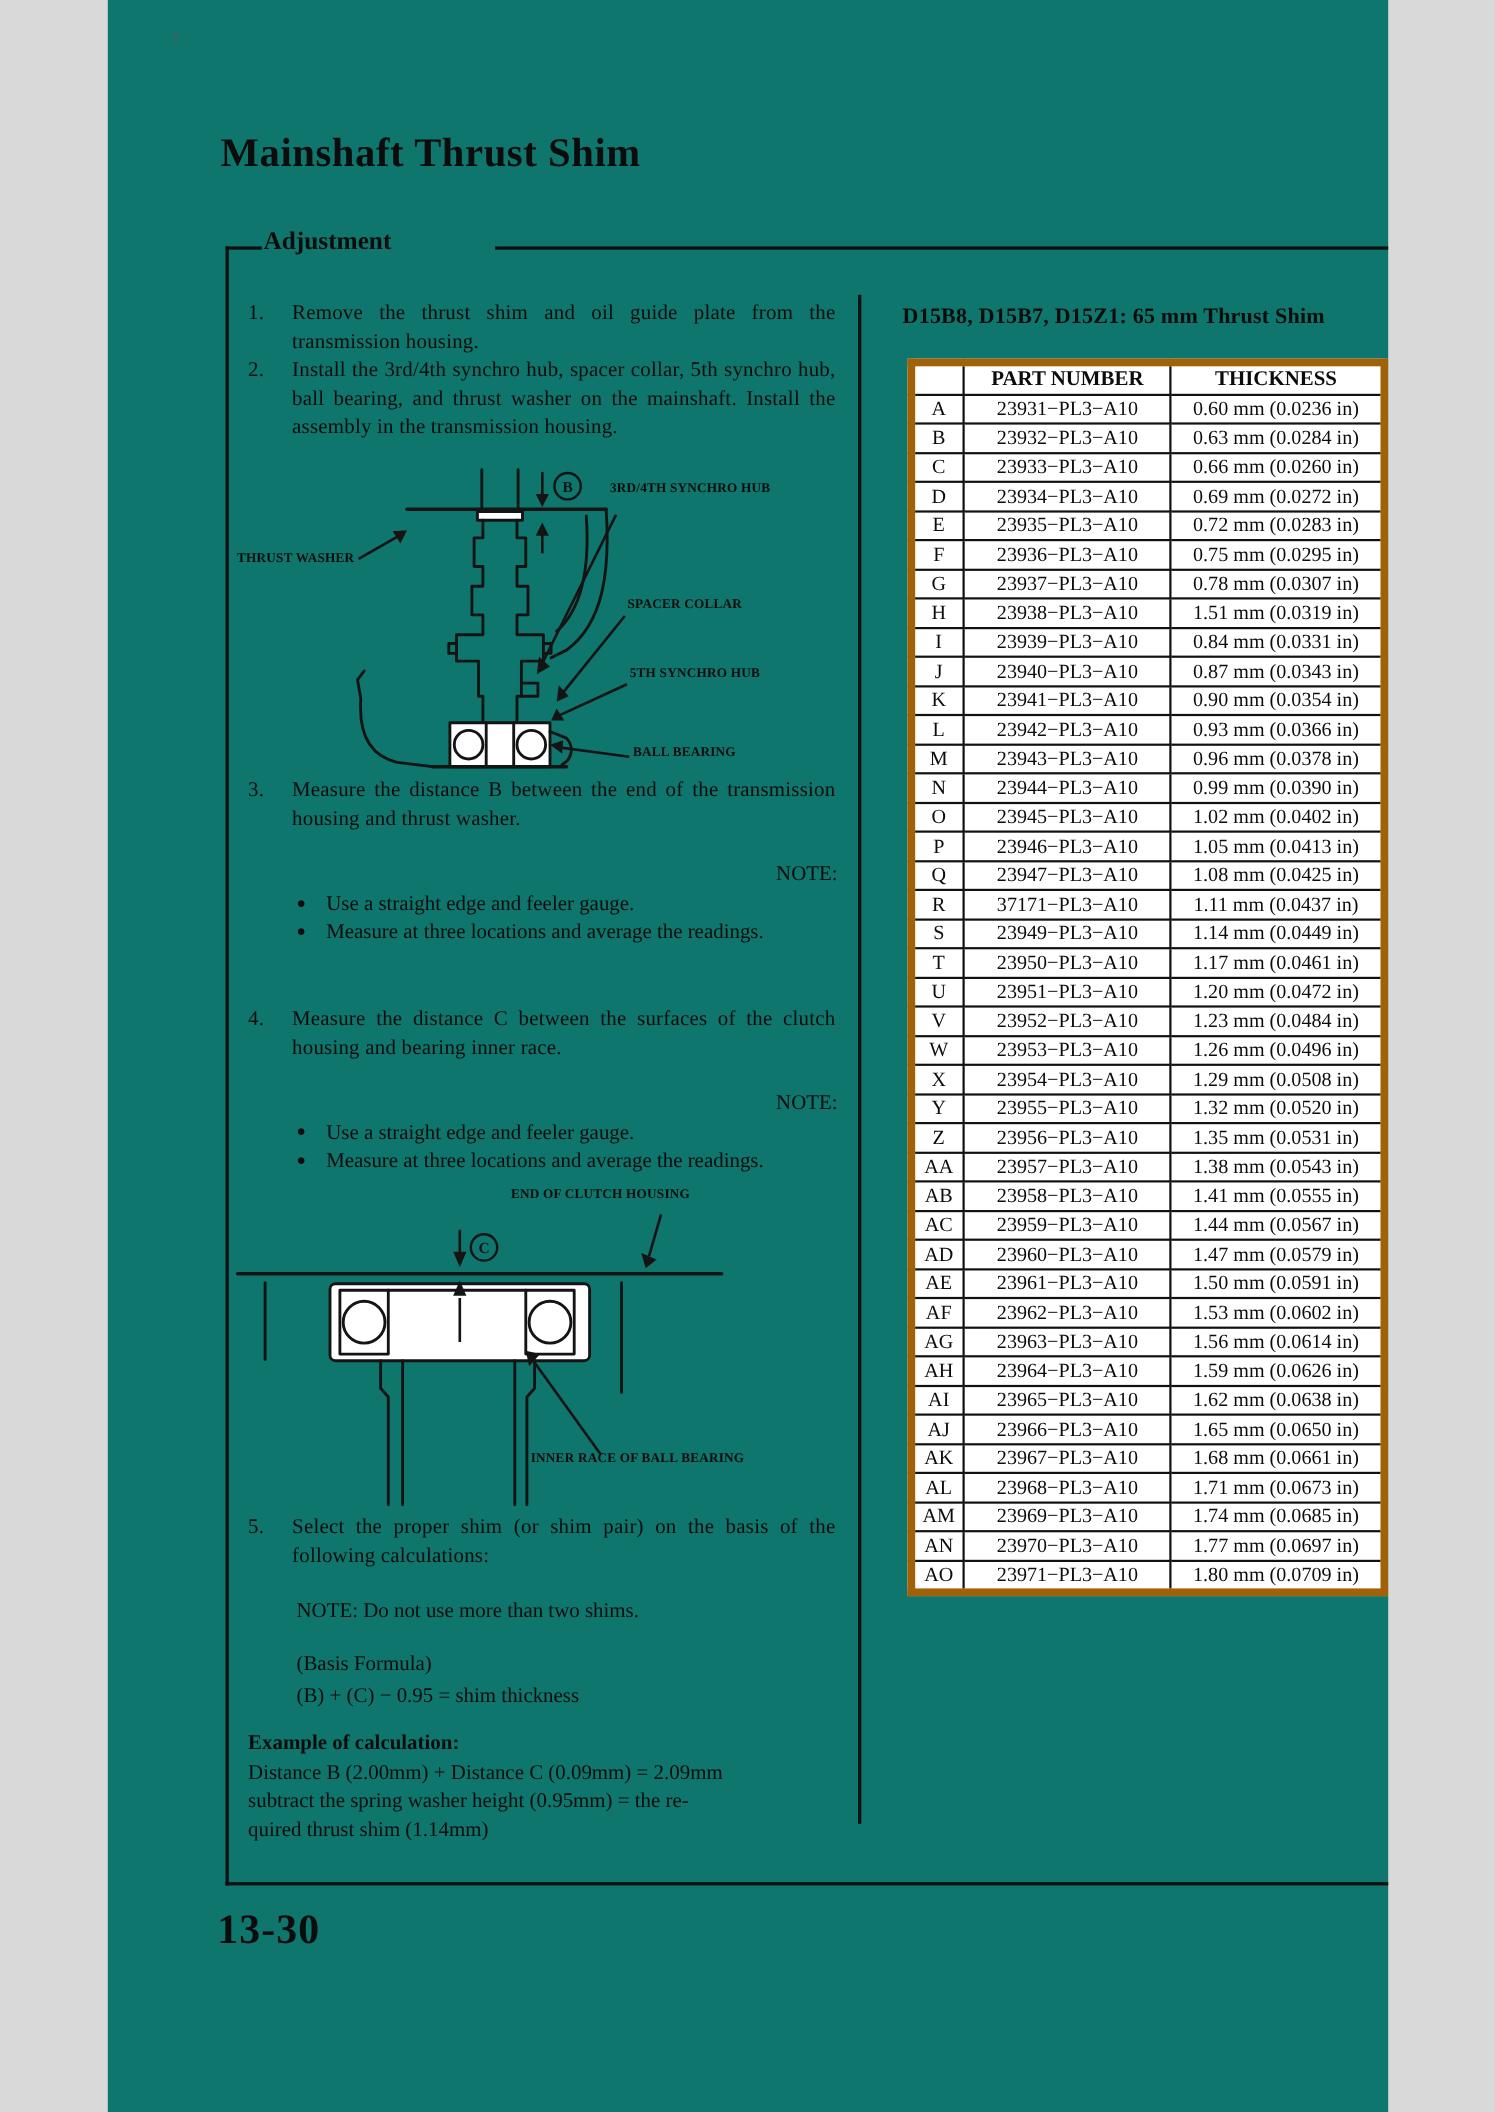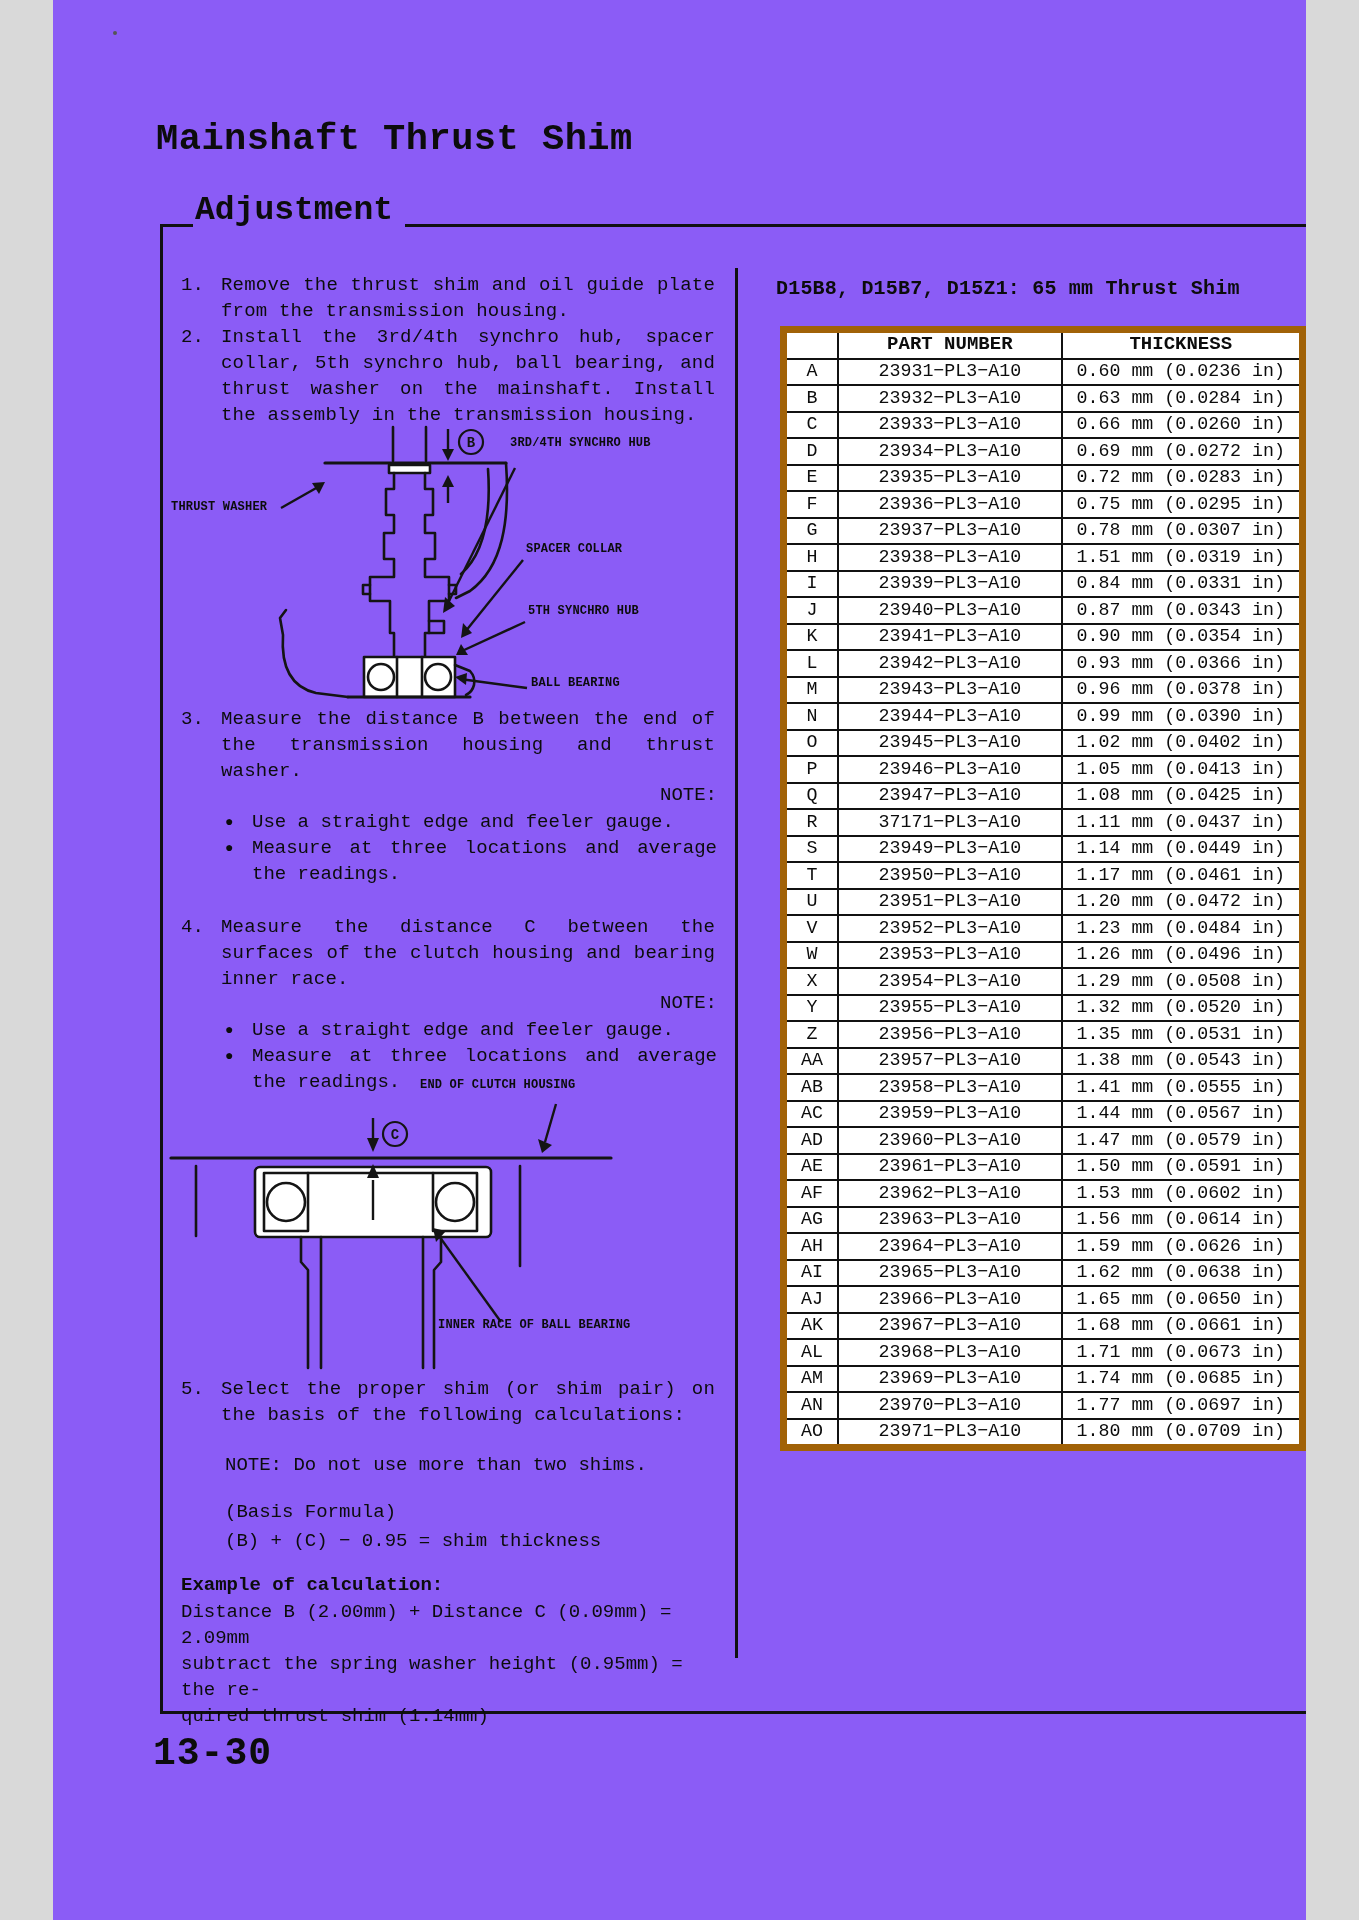--- a/index.html
+++ b/index.html
@@ -1,22 +1,22 @@
 <!DOCTYPE html>
 <html><head>
 <meta charset="utf-8">
 <style>
   html,body{margin:0;padding:0;background:#d9d9d9;}
-  .page{position:relative;width:1253px;height:1920px;background:#8b5cf6;
-        font-family:Liberation Mono, monospace;color:#0c0c0c;overflow:hidden;margin:0 auto;}
+  .page{position:relative;width:1164px;height:1920px;background:#0f766e;
+        font-family:Liberation Serif, serif;color:#0c0c0c;overflow:hidden;margin:0 auto;}
   .abs{position:absolute;}
   .line{background:#111;}
   .dot{left:60px;top:31px;width:4px;height:4px;border-radius:50%;background:#555;}
   .title{left:103px;top:118px;font-size:37px;font-weight:bold;letter-spacing:.5px;margin:0;}
-  .section-label{left:142px;top:192px;font-size:33px;font-weight:bold;}
+  .section-label{left:142px;top:206px;font-size:23px;font-weight:bold;}
   .col-divider{left:682px;top:268px;width:3px;height:1390px;background:#111;}
   .step{left:126px;width:536px;font-size:19px;line-height:26px;letter-spacing:.2px;}
   .step .num{position:absolute;left:2px;top:0;}
   .step .txt{display:block;margin-left:42px;text-align:justify;}
   .note{left:172px;width:492px;font-size:19px;line-height:26px;}
   .note .nlabel{margin-bottom:1px;text-align:right;}
   .bullet{display:flex;}
   .bullet .dot-b{width:27px;font-size:14px;line-height:26px;}
   .bullet .bt{flex:1;text-align:justify;}
   .plain{font-size:19px;line-height:26px;text-align:right;}

